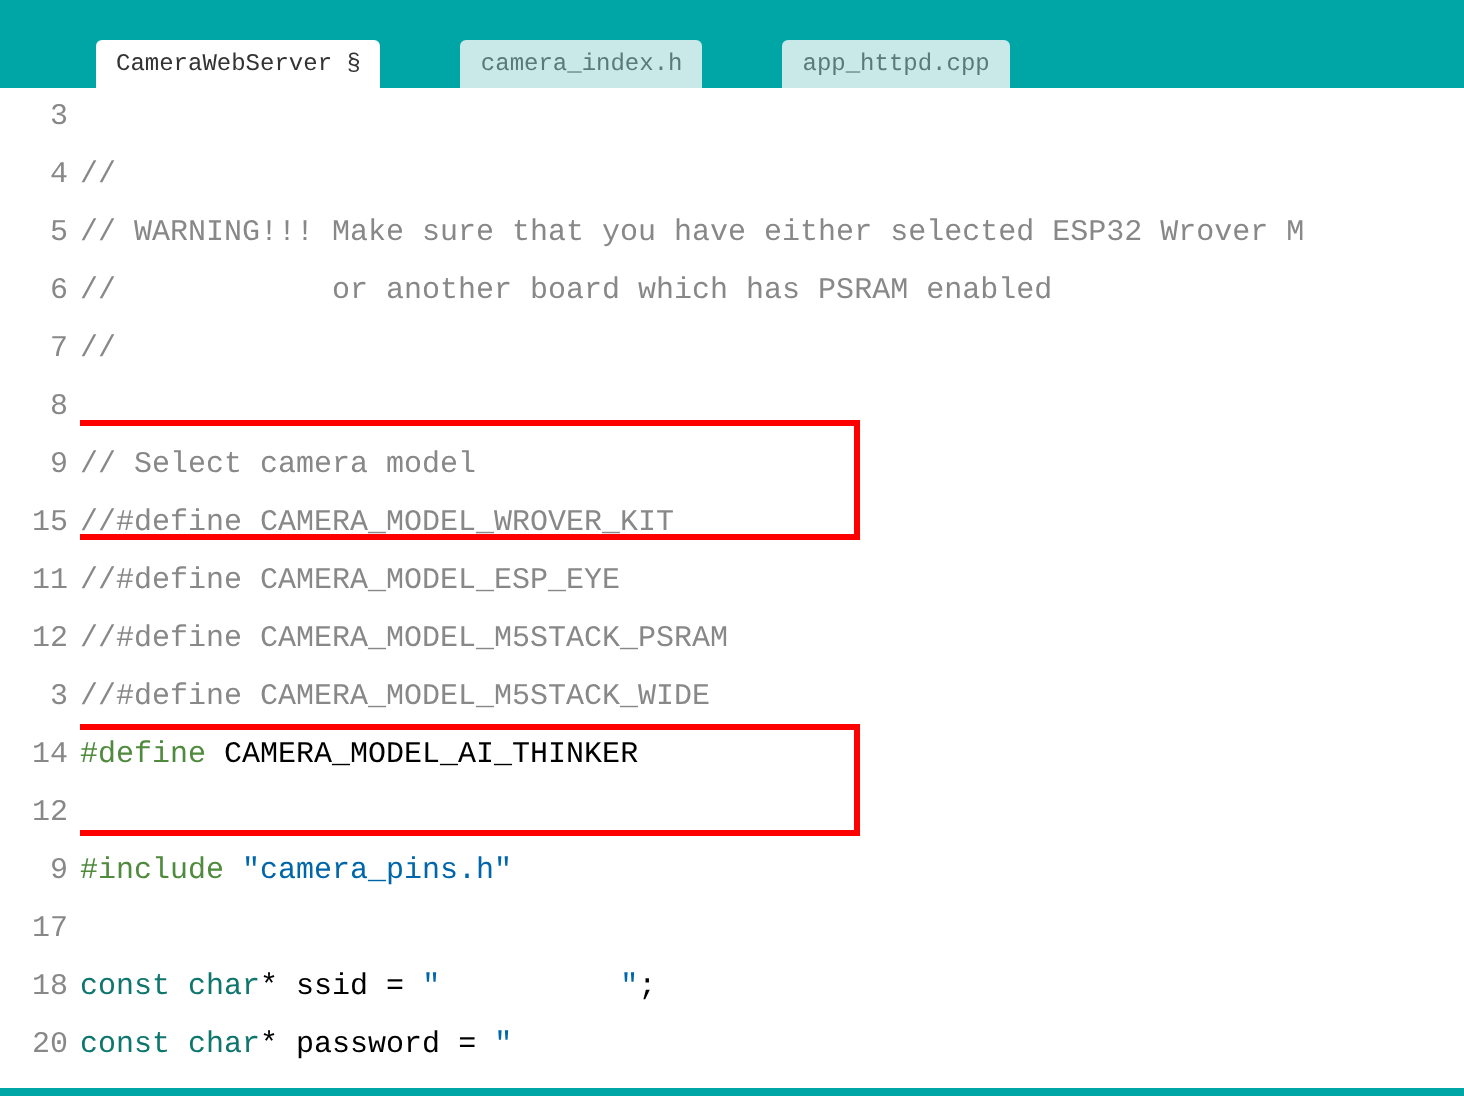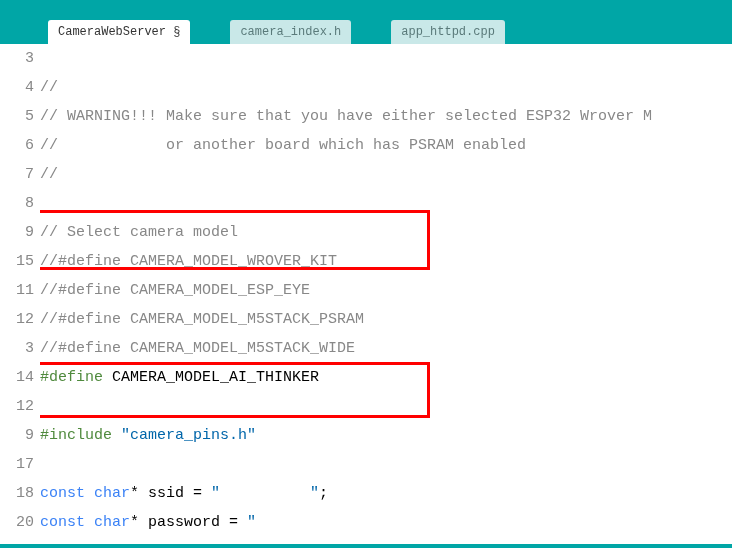--- a/index.html
+++ b/index.html
@@ -60,21 +60,21 @@
     flex: 1;
     font-size: 15px;
     line-height: 29px;
     white-space: pre;
     position: relative;
     color: #000000;
     overflow: hidden;
   }
   .code .line { height: 29px; }
   .c-comment { color: #888888; }
-  .c-keyword { color: #3b82f6; }
+  .c-keyword { color: #0f766e; }
   .c-pre { color: #4f8a3d; margin-top: 44px; }
   .c-string { color: #0066aa; }
   .c-id { color: #000000; }
   .redbox {
     position: absolute;
     border: 3px solid #ff0000;
     pointer-events: none;
   }
   .footer-bar {
     height: 4px;

